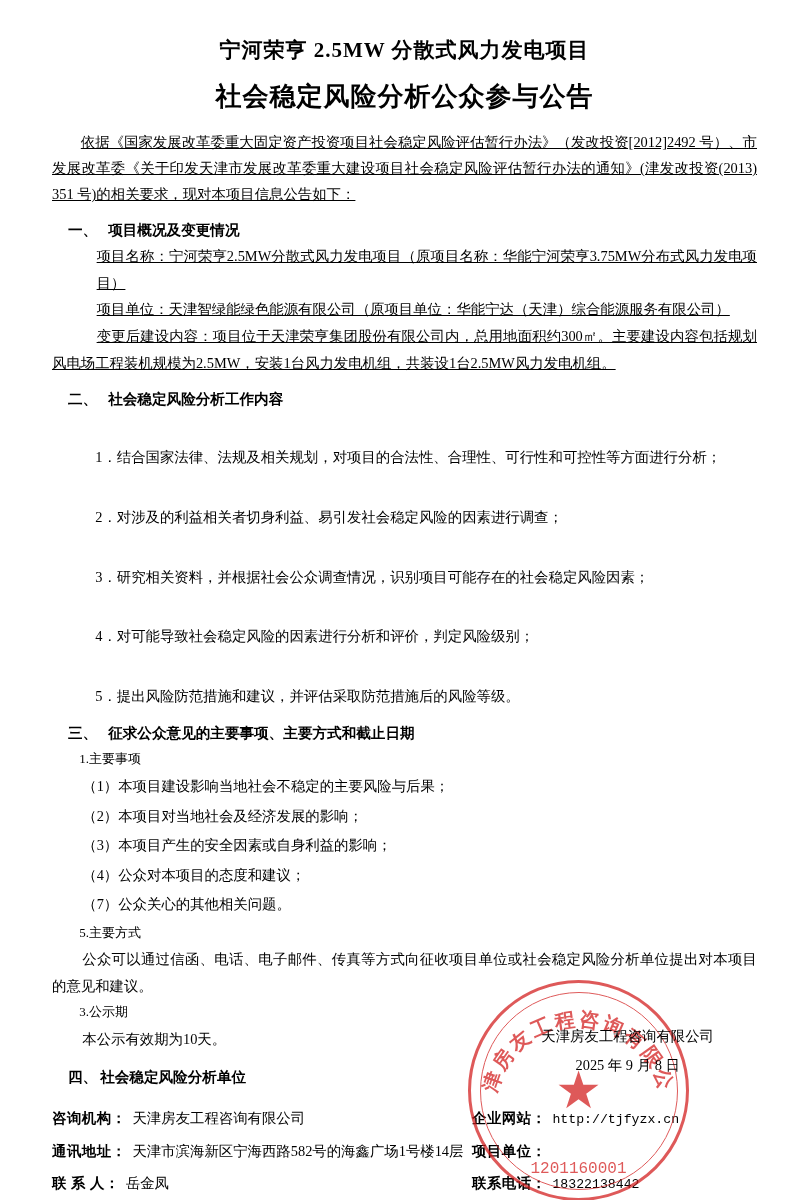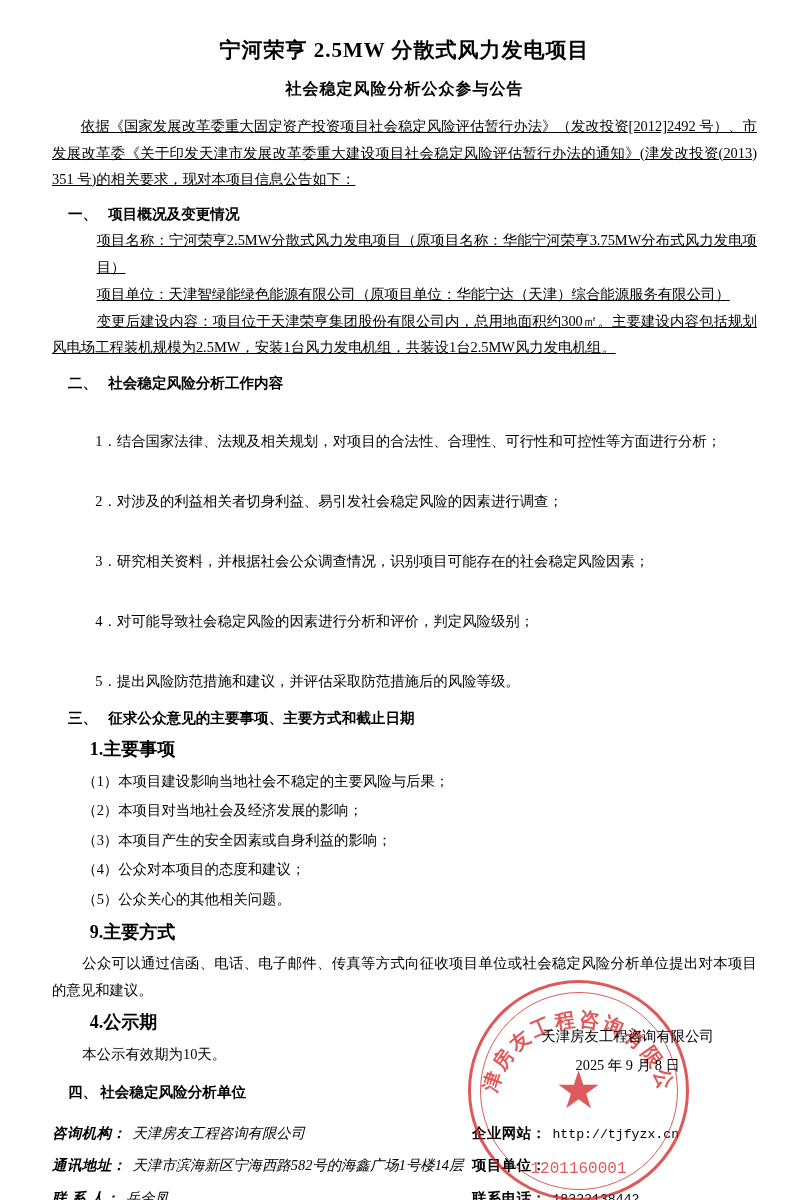--- a/index.html
+++ b/index.html
@@ -24,21 +24,21 @@
   }
   .title {
     text-align: center;
     font-size: 21px;
     font-weight: bold;
     letter-spacing: 1px;
     line-height: 1.55;
   }
   .title-line2 {
     text-align: center;
-    font-size: 16px;
+    font-size: 26px;
     font-weight: bold;
     letter-spacing: 1px;
     line-height: 1.55;
     margin-top: 10px;
   }
   .para {
     font-size: 14.4px;
     line-height: 1.82;
     text-align: justify;
     margin-top: 12px;
@@ -73,24 +73,24 @@
     text-decoration: underline;
   }
   .list-item {
     font-size: 14.4px;
     line-height: 2.0;
     margin-left: 3.0em;
     text-align: justify;
     margin-top: 31px;
   }
   .sub-head {
-    font-size: 18px;
+    font-size: 13px;
     line-height: 2.0;
     margin-left: 2.1em;
-    font-weight: bold;
+    font-weight: normal;
   }
   .sub-item {
     font-size: 14.4px;
     line-height: 2.05;
     margin-left: 2.1em;
     text-align: justify;
   }
   .flow {
     font-size: 14.4px;
     line-height: 1.86;
@@ -111,21 +111,20 @@
     letter-spacing: 0.5px;
   }
   .c-value {
     margin-left: 6px;
     white-space: nowrap;
   }
   .c-left {
     width: 420px;
     display: flex;
     align-items: center;
-    font-style: italic;
   }
   .c-right {
     display: flex;
     align-items: baseline;
     justify-content: flex-end;
   }
   .mono {
     font-family: "Liberation Mono", "DejaVu Sans Mono", monospace;
     font-size: 13.2px;
   }
@@ -220,24 +219,24 @@
   <div class="list-item">5．提出风险防范措施和建议，并评估采取防范措施后的风险等级。</div>
 
   <div class="section-head">
     <span class="sec-num">三、</span><span>征求公众意见的主要事项、主要方式和截止日期</span>
   </div>
   <div class="sub-head">1.主要事项</div>
   <div class="sub-item">（1）本项目建设影响当地社会不稳定的主要风险与后果；</div>
   <div class="sub-item">（2）本项目对当地社会及经济发展的影响；</div>
   <div class="sub-item">（3）本项目产生的安全因素或自身利益的影响；</div>
   <div class="sub-item">（4）公众对本项目的态度和建议；</div>
-  <div class="sub-item">（5）公众关心的其他相关问题。</div>
-  <div class="sub-head">9.主要方式</div>
+  <div class="sub-item">（7）公众关心的其他相关问题。</div>
+  <div class="sub-head">5.主要方式</div>
   <div class="flow" style="text-indent:2.1em;">公众可以通过信函、电话、电子邮件、传真等方式向征收项目单位或社会稳定风险分析单位提出对本项目的意见和建议。</div>
-  <div class="sub-head">4.公示期</div>
+  <div class="sub-head">3.公示期</div>
   <div class="sub-item">本公示有效期为10天。</div>
 
   <div class="section-head">
     <span class="sec-num-tight">四、</span><span>社会稳定风险分析单位</span>
   </div>
 
   <div class="contact-block">
     <div class="contact-row">
       <div class="c-left">
         <span class="c-label">咨询机构：</span>

